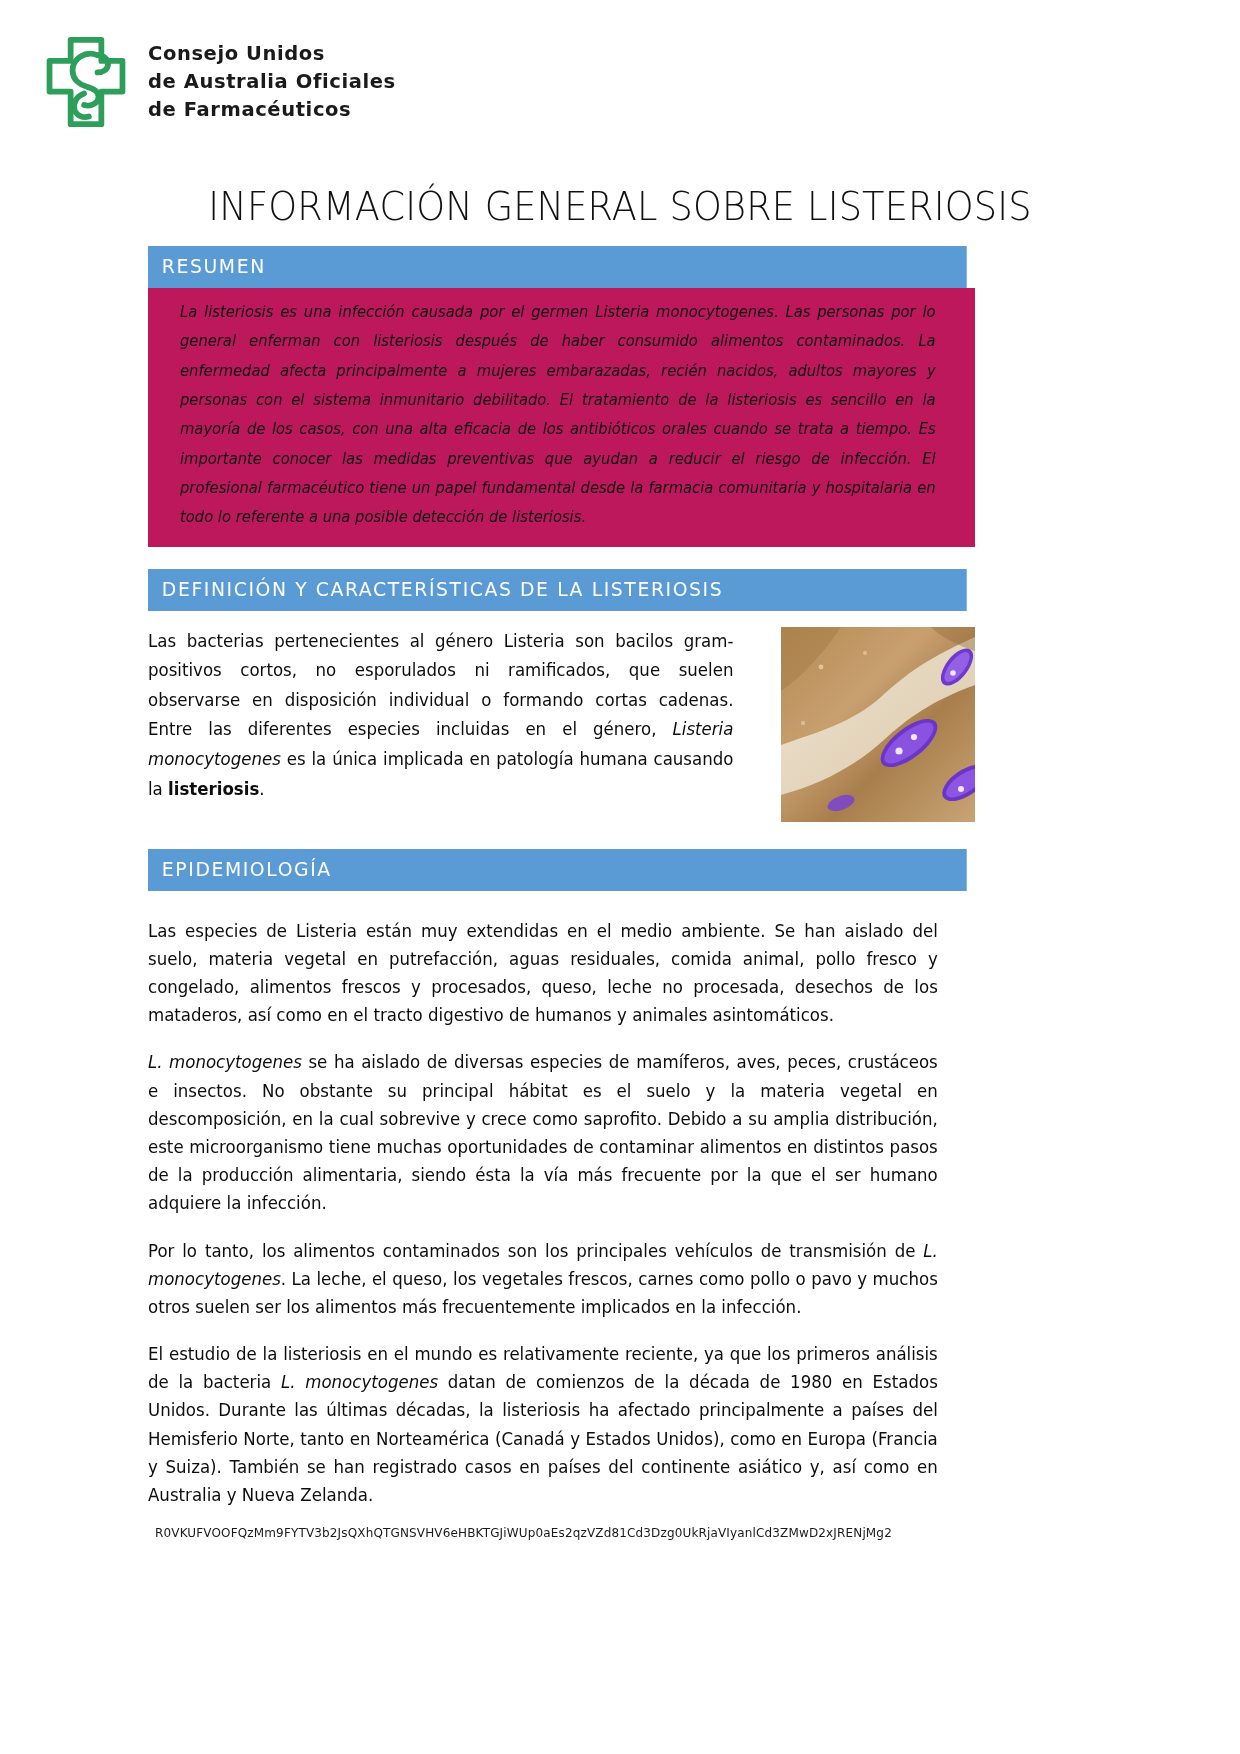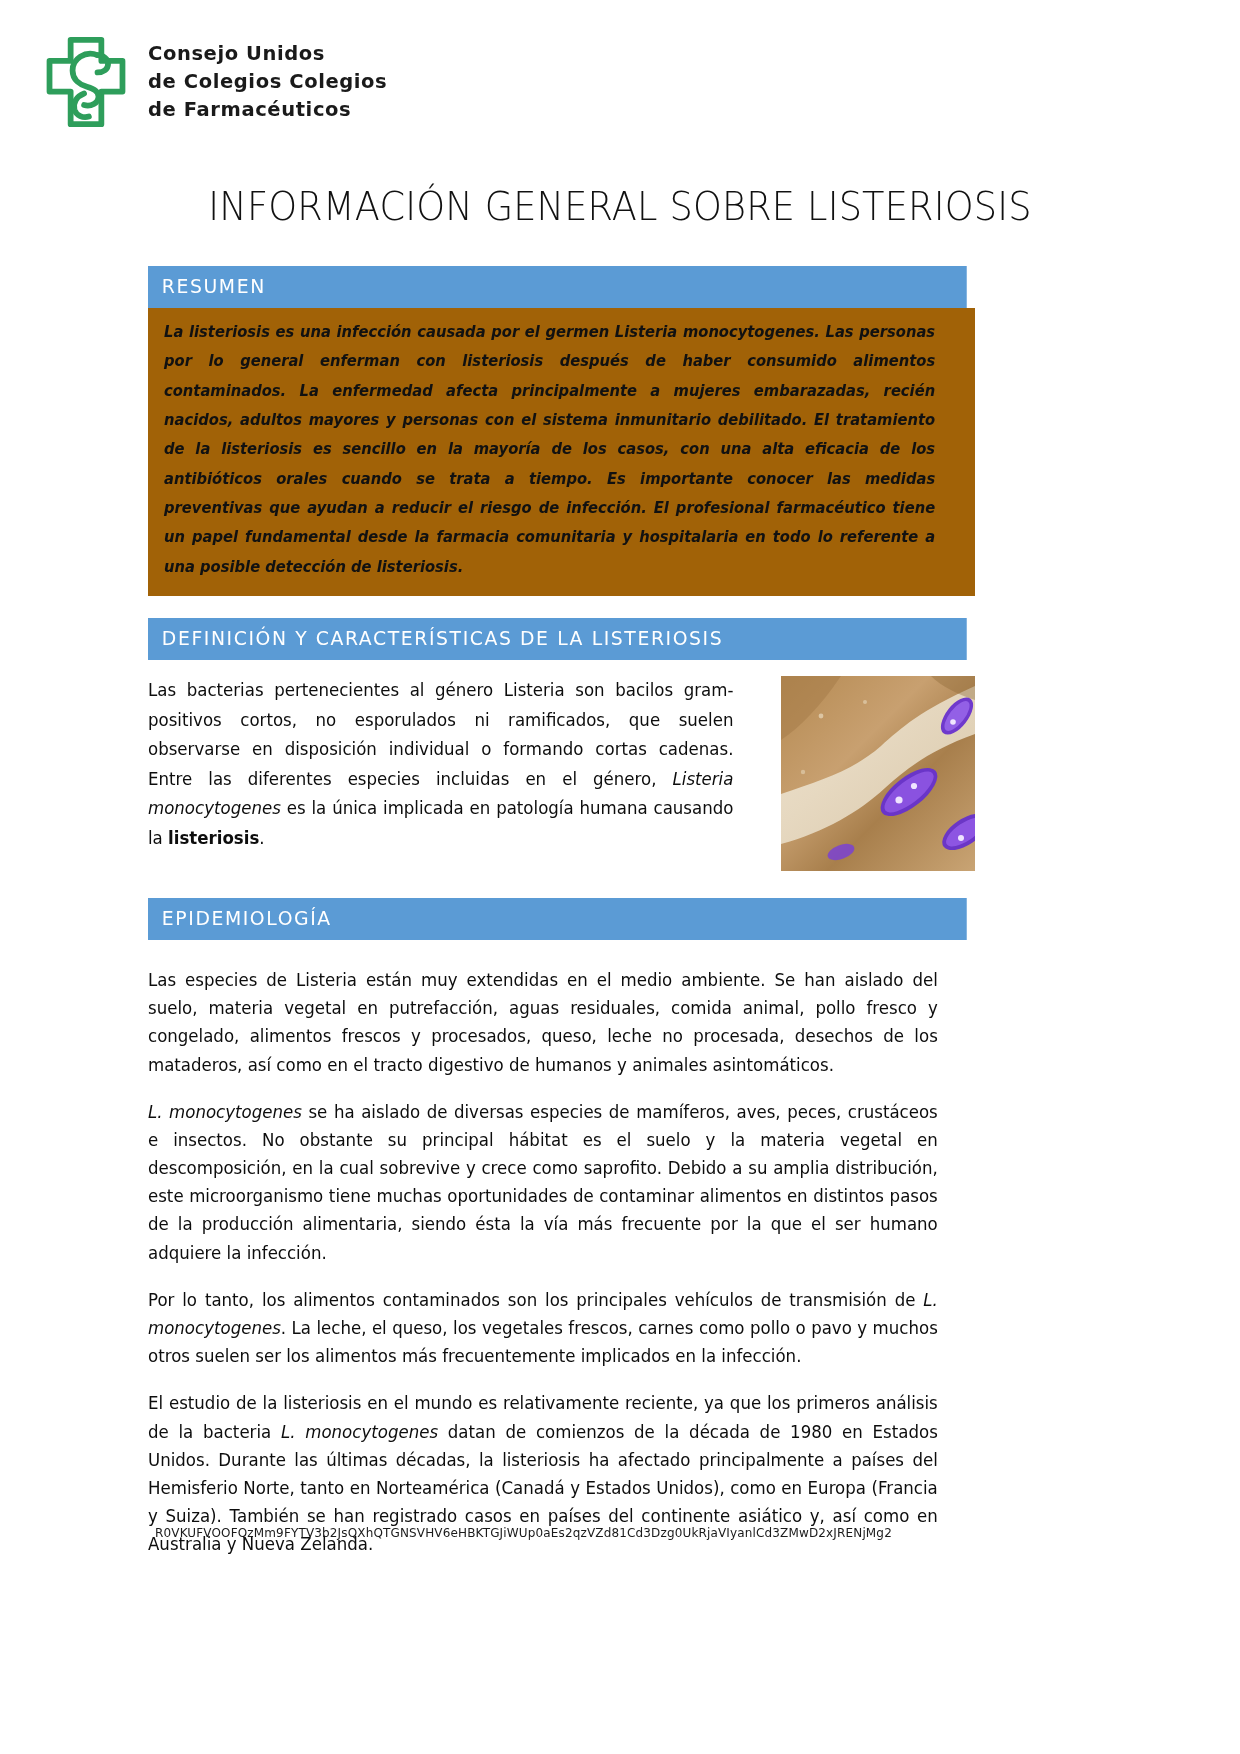--- a/index.html
+++ b/index.html
@@ -48,42 +48,41 @@
     font-size: 39px;
     letter-spacing: 0.2px;
     color: #111111;
     transform: scaleX(0.94);
   }
 
   
   .content {
     position: absolute;
     left: 148px;
-    top: 266px;
+    top: 246px;
     width: 827px;
   }
 
   
   .band {
     background: #5B9BD5;
     color: #ffffff;
     font-size: 19px;
     letter-spacing: 1.6px;
     padding: 9px 14px 11px 14px;
     font-weight: 400;
     font-family: "DejaVu Sans", sans-serif;
     transform: scaleX(0.99);
     transform-origin: left center;
   }
 
   
   .abstract-box {
-    background: #a16207;
-    padding: 10px 16px 14px 16px;
-    font-weight: bold;
+    background: #be185d;
+    padding: 10px 16px 14px 32px;
   }
   .abstract-text {
     font-family: "DejaVu Sans", sans-serif;
     font-style: italic;
     font-size: 15.2px;
     line-height: 1.93;
     text-align: justify;
     color: #111;
     transform: scaleX(0.97);
     transform-origin: left top;
@@ -147,21 +146,21 @@
   <span class="logo-mark">
     <svg viewBox="0 0 100 100" width="96" height="96" aria-hidden="true">
       <path d="M34 6 H66 V28 H88 V60 H66 V94 H34 V60 H12 V28 H34 Z" fill="#ffffff" stroke="#2E9E5B" stroke-width="6" stroke-linejoin="round"></path>
       <path d="M62 22 c-13 -5 -26 4 -26 16 c0 10 8 15 15 17 c7 2 12 5 12 10 c0 7 -8 11 -15 9" fill="none" stroke="#2E9E5B" stroke-width="6" stroke-linecap="round"></path>
       <path d="M48 62 c-8 3 -12 10 -10 17 c2 6 9 9 15 7" fill="none" stroke="#2E9E5B" stroke-width="6" stroke-linecap="round"></path>
       <path d="M62 22 c6 0 11 4 11 9 c0 6 -5 9 -11 9" fill="none" stroke="#2E9E5B" stroke-width="6" stroke-linecap="round"></path>
     </svg>
   </span>
   <span class="logo-words">
     <span>Consejo Unidos</span>
-    <span>de Colegios Colegios</span>
+    <span>de Australia Oficiales</span>
     <span>de Farmacéuticos</span>
   </span>
 </div>
 
 <h1 class="doc-title">INFORMACIÓN GENERAL SOBRE LISTERIOSIS</h1>
 
 <div class="content">
 
   <div class="band">RESUMEN</div>
   <div class="abstract-box">

